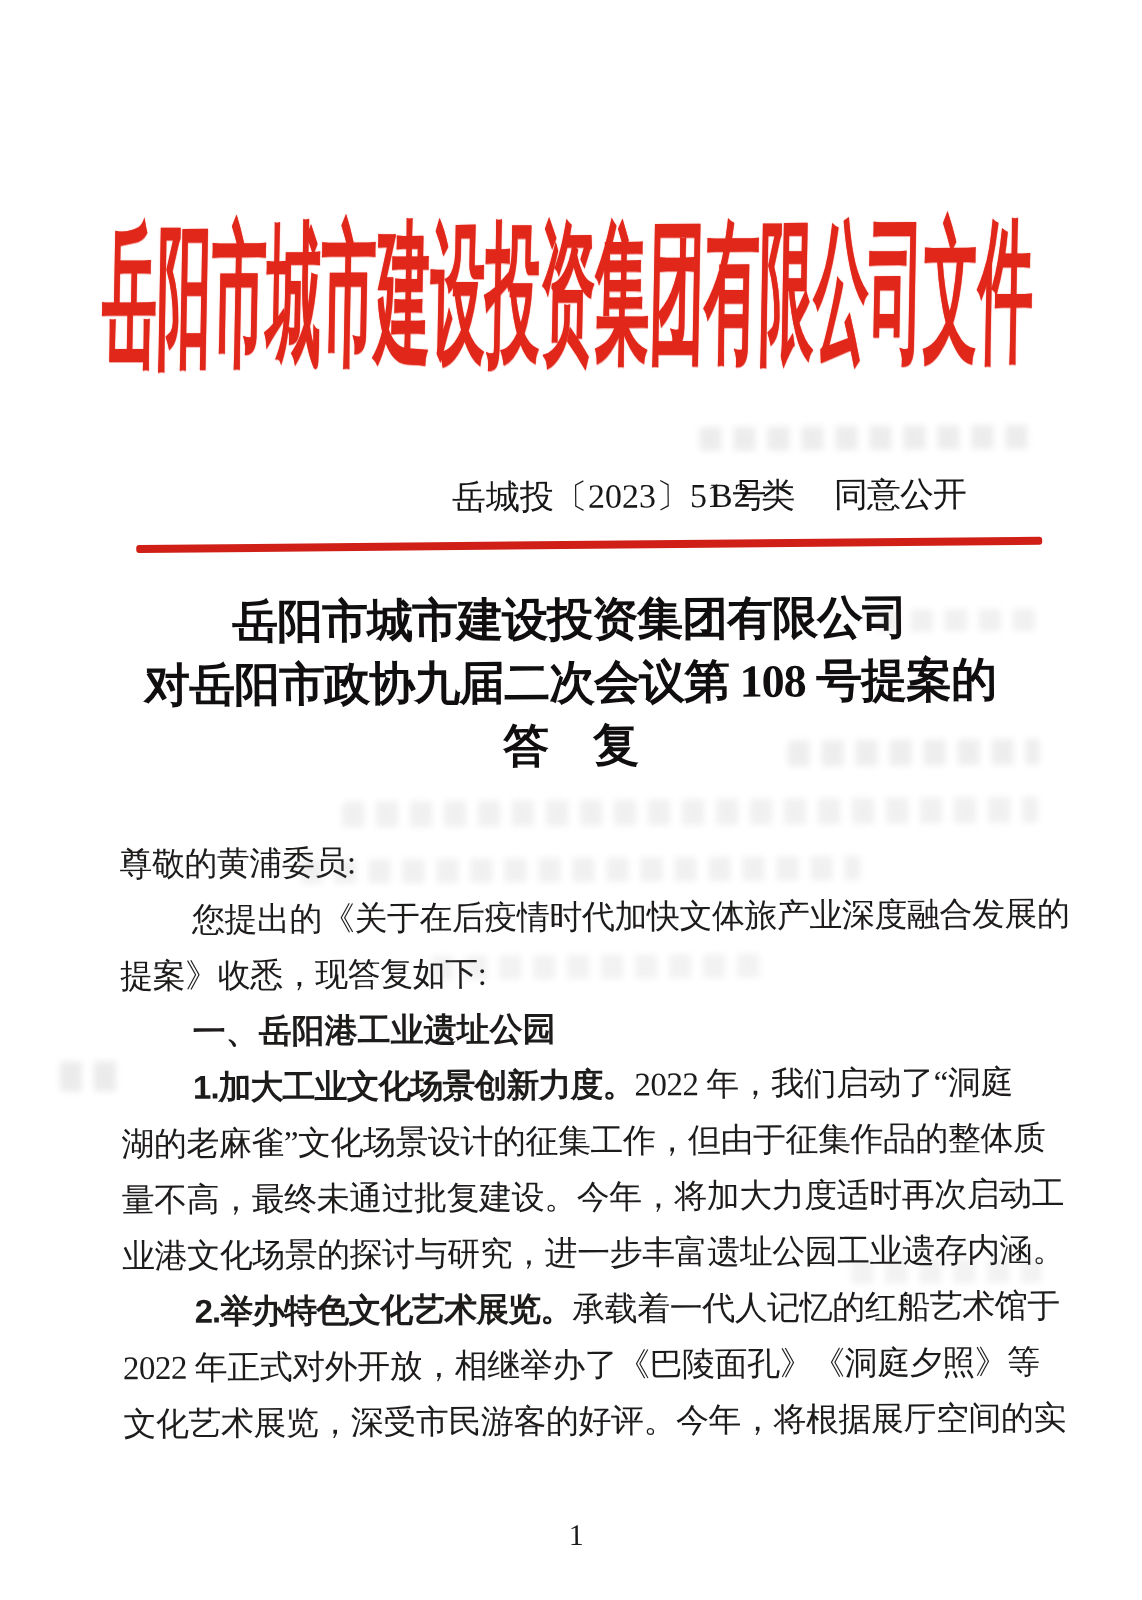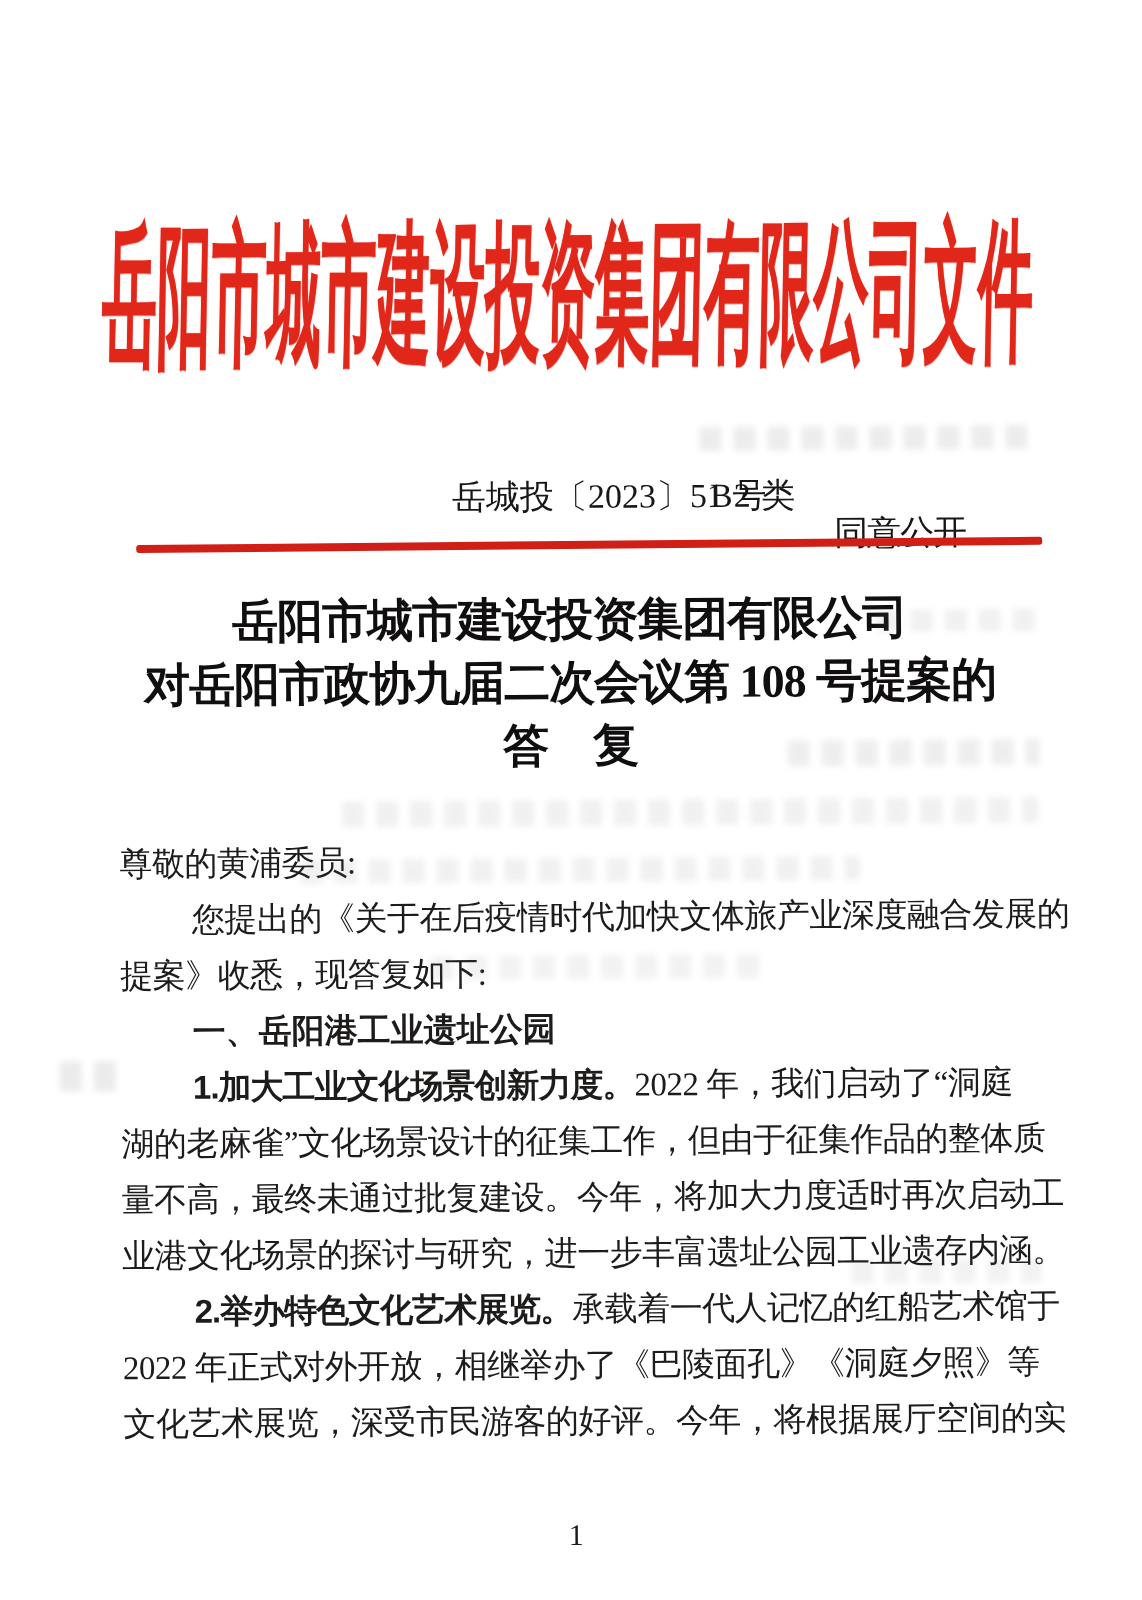--- a/index.html
+++ b/index.html
@@ -14,21 +14,21 @@
     font-family:"Liberation Serif","DejaVu Serif",serif;
     transform:scale(0.365,1.03) skewX(-4deg);transform-origin:50% 50%;
     text-shadow:0 0 2px rgba(228,38,26,0.55), 1px 1px 0 rgba(228,38,26,0.35);}
 
   
   .docline{position:absolute;top:476px;left:0;width:100%;height:42px;
     font-size:34px;color:#181616;line-height:42px;}
   .docline span{position:absolute;white-space:nowrap;}
   .doc-number{left:454px;letter-spacing:0px;}
   .doc-class{left:712px;letter-spacing:1px;text-align:right;}
-  .doc-public{left:836px;letter-spacing:-1px;margin-top:38px;}
+  .doc-public{left:836px;letter-spacing:-1px;}
 
   
   .redline{position:absolute;top:541px;left:138px;width:906px;height:8px;
     transform:rotate(-0.12deg);border-radius:3px;}
 
   
   .title{position:absolute;top:588px;left:0;width:100%;text-align:center;color:#100e0e;}
   .title-line{font-size:46px;line-height:63px;font-weight:bold;letter-spacing:-1px;
     font-family:"Liberation Serif","DejaVu Serif",serif;white-space:nowrap;}
 

